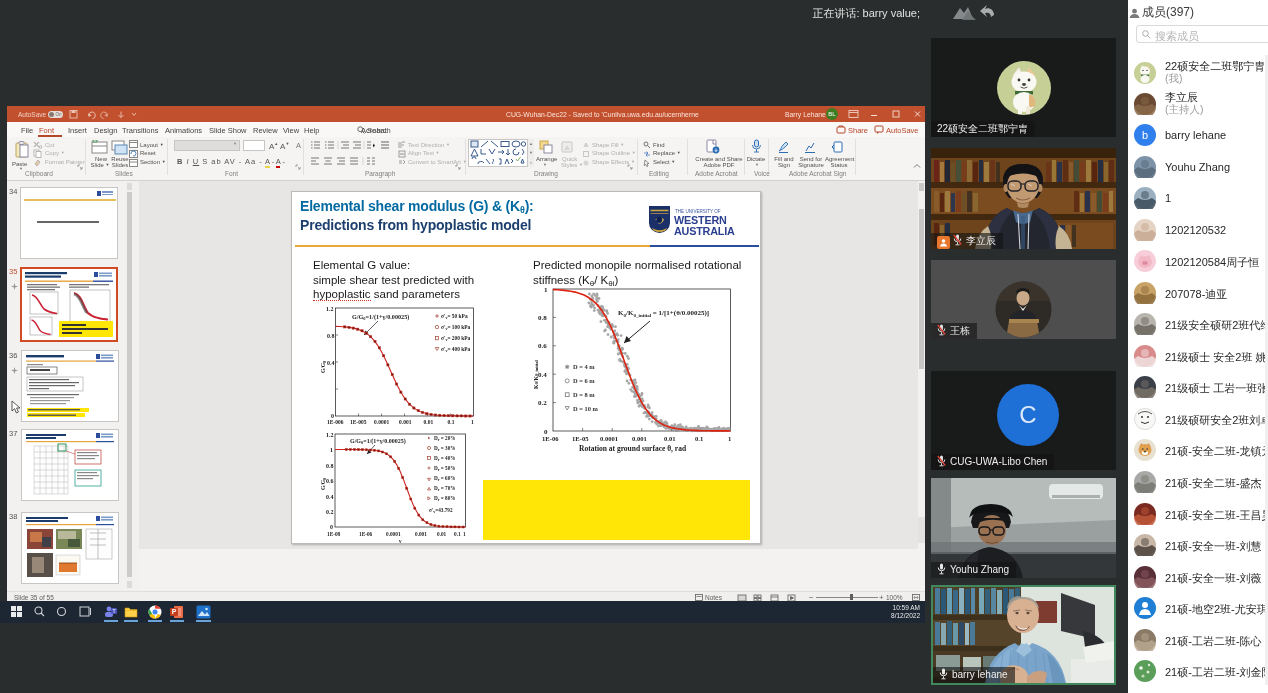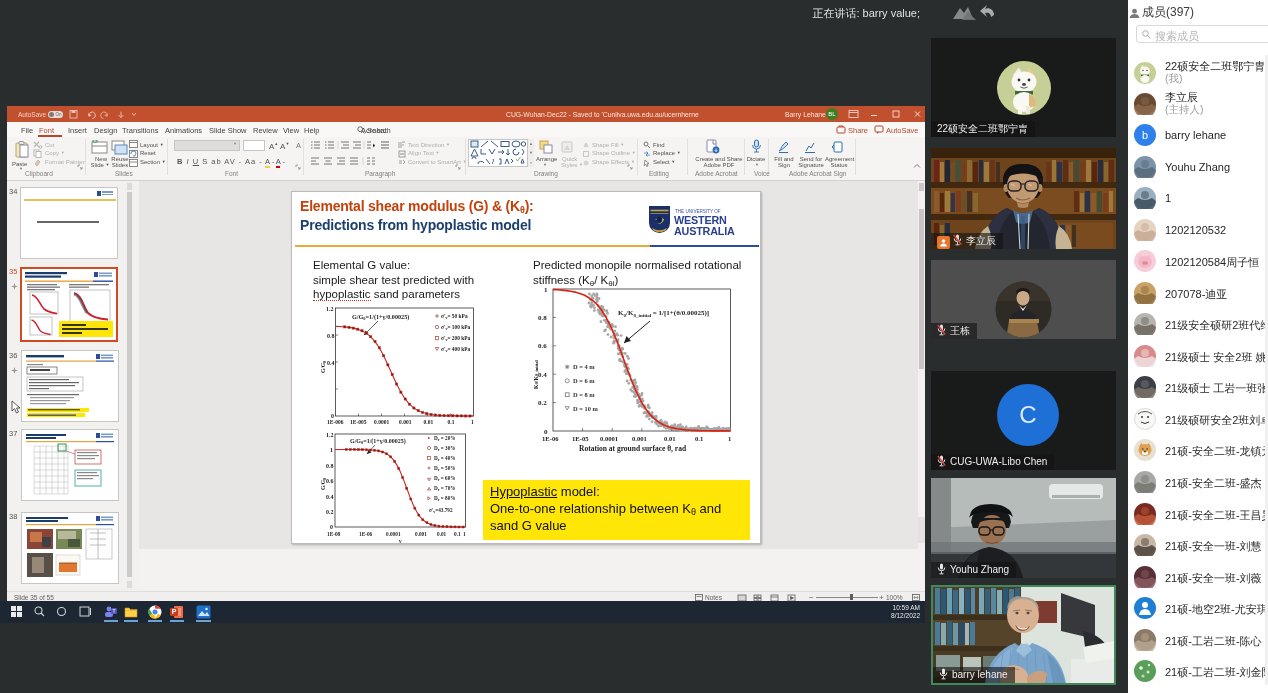--- a/index.html
+++ b/index.html
@@ -471,21 +471,21 @@
       <div class="abs" style="left:1px;top:400px;width:5px;height:7px;background:#dddbd9;"></div>
     </div>
     <svg class="abs" style="left:4px;top:219px" width="11" height="14" viewBox="0 0 11 14">
         <path d="M1 1 L1 11 L3.6 8.6 L5.4 13 L7.4 12 L5.6 8 L9 8 Z" fill="#fff" stroke="#333" stroke-width="0.8"></path>
       </svg>
   </div>
 
   <div id="canvas" class="abs" style="left:132px;top:74.5px;width:786px;height:368px;background:#e8e6e4;">
 
     <div class="abs" style="left:152px;top:10.5px;width:470px;height:353px;background:#fff;border:1px solid #bdbbb9;box-shadow:1px 1px 2px rgba(0,0,0,0.25);">
-      <div class="abs" style="left:8px;top:5.5px;font-size:14px;font-weight:bold;color:#c2410c;letter-spacing:-0.2px;white-space:nowrap;">Elemental shear modulus (G) &amp; (K<span style="display:inline-block;font-size:9px;line-height:9px;transform:translateY(2px);">θ</span>):</div>
+      <div class="abs" style="left:8px;top:5.5px;font-size:14px;font-weight:bold;color:#0369a1;letter-spacing:-0.2px;white-space:nowrap;">Elemental shear modulus (G) &amp; (K<span style="display:inline-block;font-size:9px;line-height:9px;transform:translateY(2px);">θ</span>):</div>
       <div class="abs" style="left:8px;top:24.5px;font-size:14px;font-weight:bold;color:#1d3f6e;letter-spacing:-0.2px;white-space:nowrap;">Predictions from hypoplastic model</div>
       <svg class="abs" style="left:356px;top:13px" width="110" height="33" viewBox="0 0 110 33">
         <path d="M1 1 h21 v17 a10.5 10 0 0 1 -21 0 z" fill="#1b2f68"></path>
         <path d="M2.5 5.5 h18" stroke="#caa53c" stroke-width="1.6"></path>
         <path d="M2.5 8.5 h18" stroke="#caa53c" stroke-width="0.7"></path>
         <path d="M7 15 q4.5-5 9 -0.5 q-2 5 -6.5 4 q3.5 0 4.5-2 q-3.5-3 -7-1.5z" fill="#e8c050"></path>
         <circle cx="11.5" cy="14.5" r="2.8" fill="#10204e"></circle>
         <path d="M4 23 q7.5 4.5 15 0 l-1.5 2.5 q-6 3 -12 0z" fill="#caa53c"></path>
         <text x="27" y="7.5" font-size="4.6" fill="#3a55a4" font-family="Liberation Sans">THE UNIVERSITY OF</text>
         <text x="26" y="18.5" font-size="10.8" font-weight="bold" fill="#2a3f8f" font-family="Liberation Sans" letter-spacing="-0.2">WESTERN</text>
@@ -1118,21 +1118,20 @@
             <circle cx="153.2" cy="152.4" r="1.4"></circle>
             <circle cx="72.2" cy="37.7" r="1.4"></circle>
             <circle cx="170.0" cy="152.4" r="1.4"></circle>
             <circle cx="134.7" cy="145.9" r="1.4"></circle>
             <circle cx="105.5" cy="123.1" r="1.4"></circle>
           </g>
         <path d="M21.0 12.6 L25.4 12.8 L29.9 13.1 L34.3 13.6 L38.7 14.2 L43.2 15.1 L47.6 16.4 L52.1 18.1 L56.5 20.5 L60.9 23.7 L65.4 27.9 L69.8 33.5 L74.2 40.6 L78.7 49.3 L83.1 59.6 L87.6 71.0 L92.0 83.2 L96.4 95.3 L100.9 106.7 L105.3 116.9 L109.8 125.6 L114.2 132.6 L118.6 138.2 L123.1 142.4 L127.5 145.6 L131.9 148.0 L136.4 149.7 L140.8 150.9 L145.2 151.8 L149.7 152.4 L154.1 152.9 L158.6 153.2 L163.0 153.4 L167.4 153.6 L171.9 153.7 L176.3 153.8 L180.8 153.9 L185.2 153.9 L189.6 153.9 L194.1 153.9 L198.5 154.0" fill="none" stroke="#dd2211" stroke-width="1.6"></path>
       </svg>
 
       <div class="abs" style="left:191px;top:288px;width:267px;height:60px;background:#ffe607;"></div>
-      <div class="abs" style="left:198px;top:291px;font-size:13px;color:#111;line-height:17px;"><span style="text-decoration:underline;">Hypoplastic</span> model:<br>One-to-one relationship between K<span style="display:inline-block;font-size:9px;line-height:9px;transform:translateY(2px);">θ</span> and<br>sand G value</div>
     </div>
   </div>
 
   <div class="abs" style="left:910.5px;top:74.5px;width:7.5px;height:368px;background:#f2f1f0;">
     <div class="abs" style="left:1.5px;top:2px;width:4.5px;height:8px;background:#cac8c6;"></div>
     <div class="abs" style="left:1px;top:28px;width:5.5px;height:160px;background:#c8c6c4;"></div>
     <div class="abs" style="left:0;top:336px;width:7.5px;height:26px;background:#e4e2e0;"></div>
   </div>
 
 

